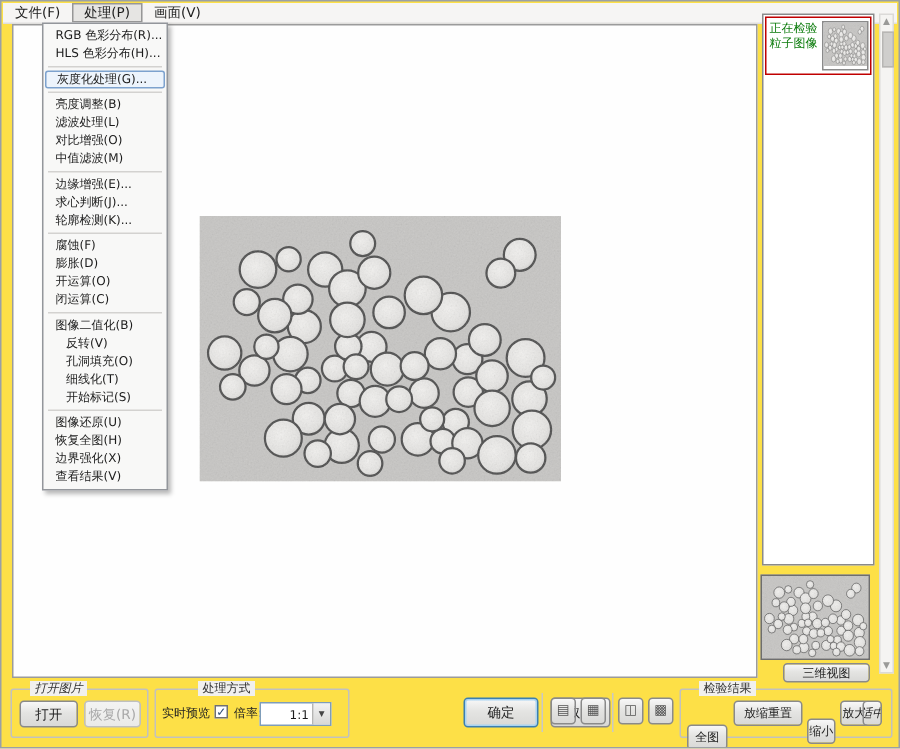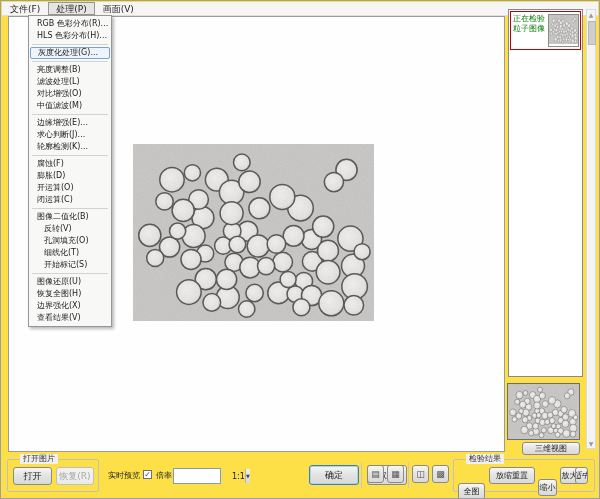--- a/index.html
+++ b/index.html
@@ -40,33 +40,33 @@
   
   .btn{position:absolute;box-sizing:border-box;border:1px solid #8A8A8A;border-radius:3px;
     background:linear-gradient(#F8F8F8,#E4E4E2 45%,#D9D9D7);display:flex;align-items:center;
     justify-content:center;font-size:9px;color:#222;white-space:nowrap;overflow:hidden;}
   .btn.small{font-size:8px;}
   .btn.disabled{color:#A8A8A8;border-color:#BFBFBF;background:linear-gradient(#F3F3F3,#EAEAE8);text-align:center;}
   .btn.default{border:1px solid #3C7FB1;box-shadow:inset 0 0 0 1px #A9D4F1;}
   #preview-btn{left:521px;top:441px;width:58px;height:13px;font-size:8px;}
   .groupbox{position:absolute;border:1px solid #C2C1BF;border-radius:2px;box-sizing:border-box;}
   .gb-label{position:absolute;top:-6px;background:#F1F0EE;padding:0 3px;font-size:8px;line-height:10px;color:#333;white-space:nowrap;}
-  #gb1{left:6px;top:458px;width:92px;height:33px;} #gb1 .gb-label{left:12px;}
+  #gb1{left:6px;top:458px;width:92px;height:33px;} #gb1 .gb-label{left:12px;font-style:italic;}
   #gb2{left:102px;top:458px;width:130px;height:33px;} #gb2 .gb-label{left:28px;}
   #gb3{left:452px;top:458px;width:142px;height:33px;} #gb3 .gb-label{left:12px;}
   #btn-open{left:12px;top:466px;width:39px;height:18px;}
   #btn-restore{left:55px;top:466px;width:38px;height:18px;}
   .static-label{position:absolute;font-size:8px;line-height:10px;color:#222;white-space:nowrap;}
   #cb-label{left:107px;top:470px;}
   #checkbox{position:absolute;left:142px;top:469px;width:9px;height:9px;background:#FFFFFF;
     border:1px solid #707070;box-sizing:border-box;font-size:8px;line-height:7px;text-align:center;color:#30507A;}
   #combo-label{left:155px;top:470px;}
   #combo{position:absolute;left:172px;top:467px;width:48px;height:16px;background:#FFFFFF;
     border:1px solid #7F9DB9;box-sizing:border-box;display:flex;align-items:center;}
-  #combo-value{flex:1;padding-left:19px;font-size:8px;margin-left:39px;}
+  #combo-value{flex:1;padding-left:19px;font-size:8px;}
   #combo-arrow{width:11px;height:100%;background:linear-gradient(#F2F2F2,#D8D8D6);border-left:1px solid #B5B5B3;
     font-size:5px;display:flex;align-items:center;justify-content:center;color:#444;}
   #btn-process{left:238px;top:464px;width:62px;height:20px;}
   #btn-ok{left:308px;top:464px;width:50px;height:20px;}
   #btn-cancel{left:366px;top:464px;width:40px;height:20px;}
   .tdiv{position:absolute;top:461px;width:1px;height:26px;background:#C9C8C6;}
   .icon-btn{top:464px;height:18px;width:17px;font-size:9px;color:#555;}
   .gb3-btn{top:466px;height:17px;font-size:8px;}
 </style>
 </head>
@@ -217,20 +217,23 @@
   </div>
 
   <div class="btn small" id="preview-btn">三维视图</div>
 
   <div class="groupbox" id="gb1">
     <span class="gb-label">打开图片</span>
   </div>
   <div class="btn" id="btn-open">打开</div>
   <div class="btn disabled" id="btn-restore">恢复(R)</div>
 
+  <div class="groupbox" id="gb2">
+    <span class="gb-label">处理方式</span>
+  </div>
   <span class="static-label" id="cb-label">实时预览</span>
   <div id="checkbox">
     <span id="checkmark">✓</span>
   </div>
   <span class="static-label" id="combo-label">倍率:</span>
   <div id="combo">
     <span id="combo-value">1:1</span>
     <span id="combo-arrow">▼</span>
   </div>
 

